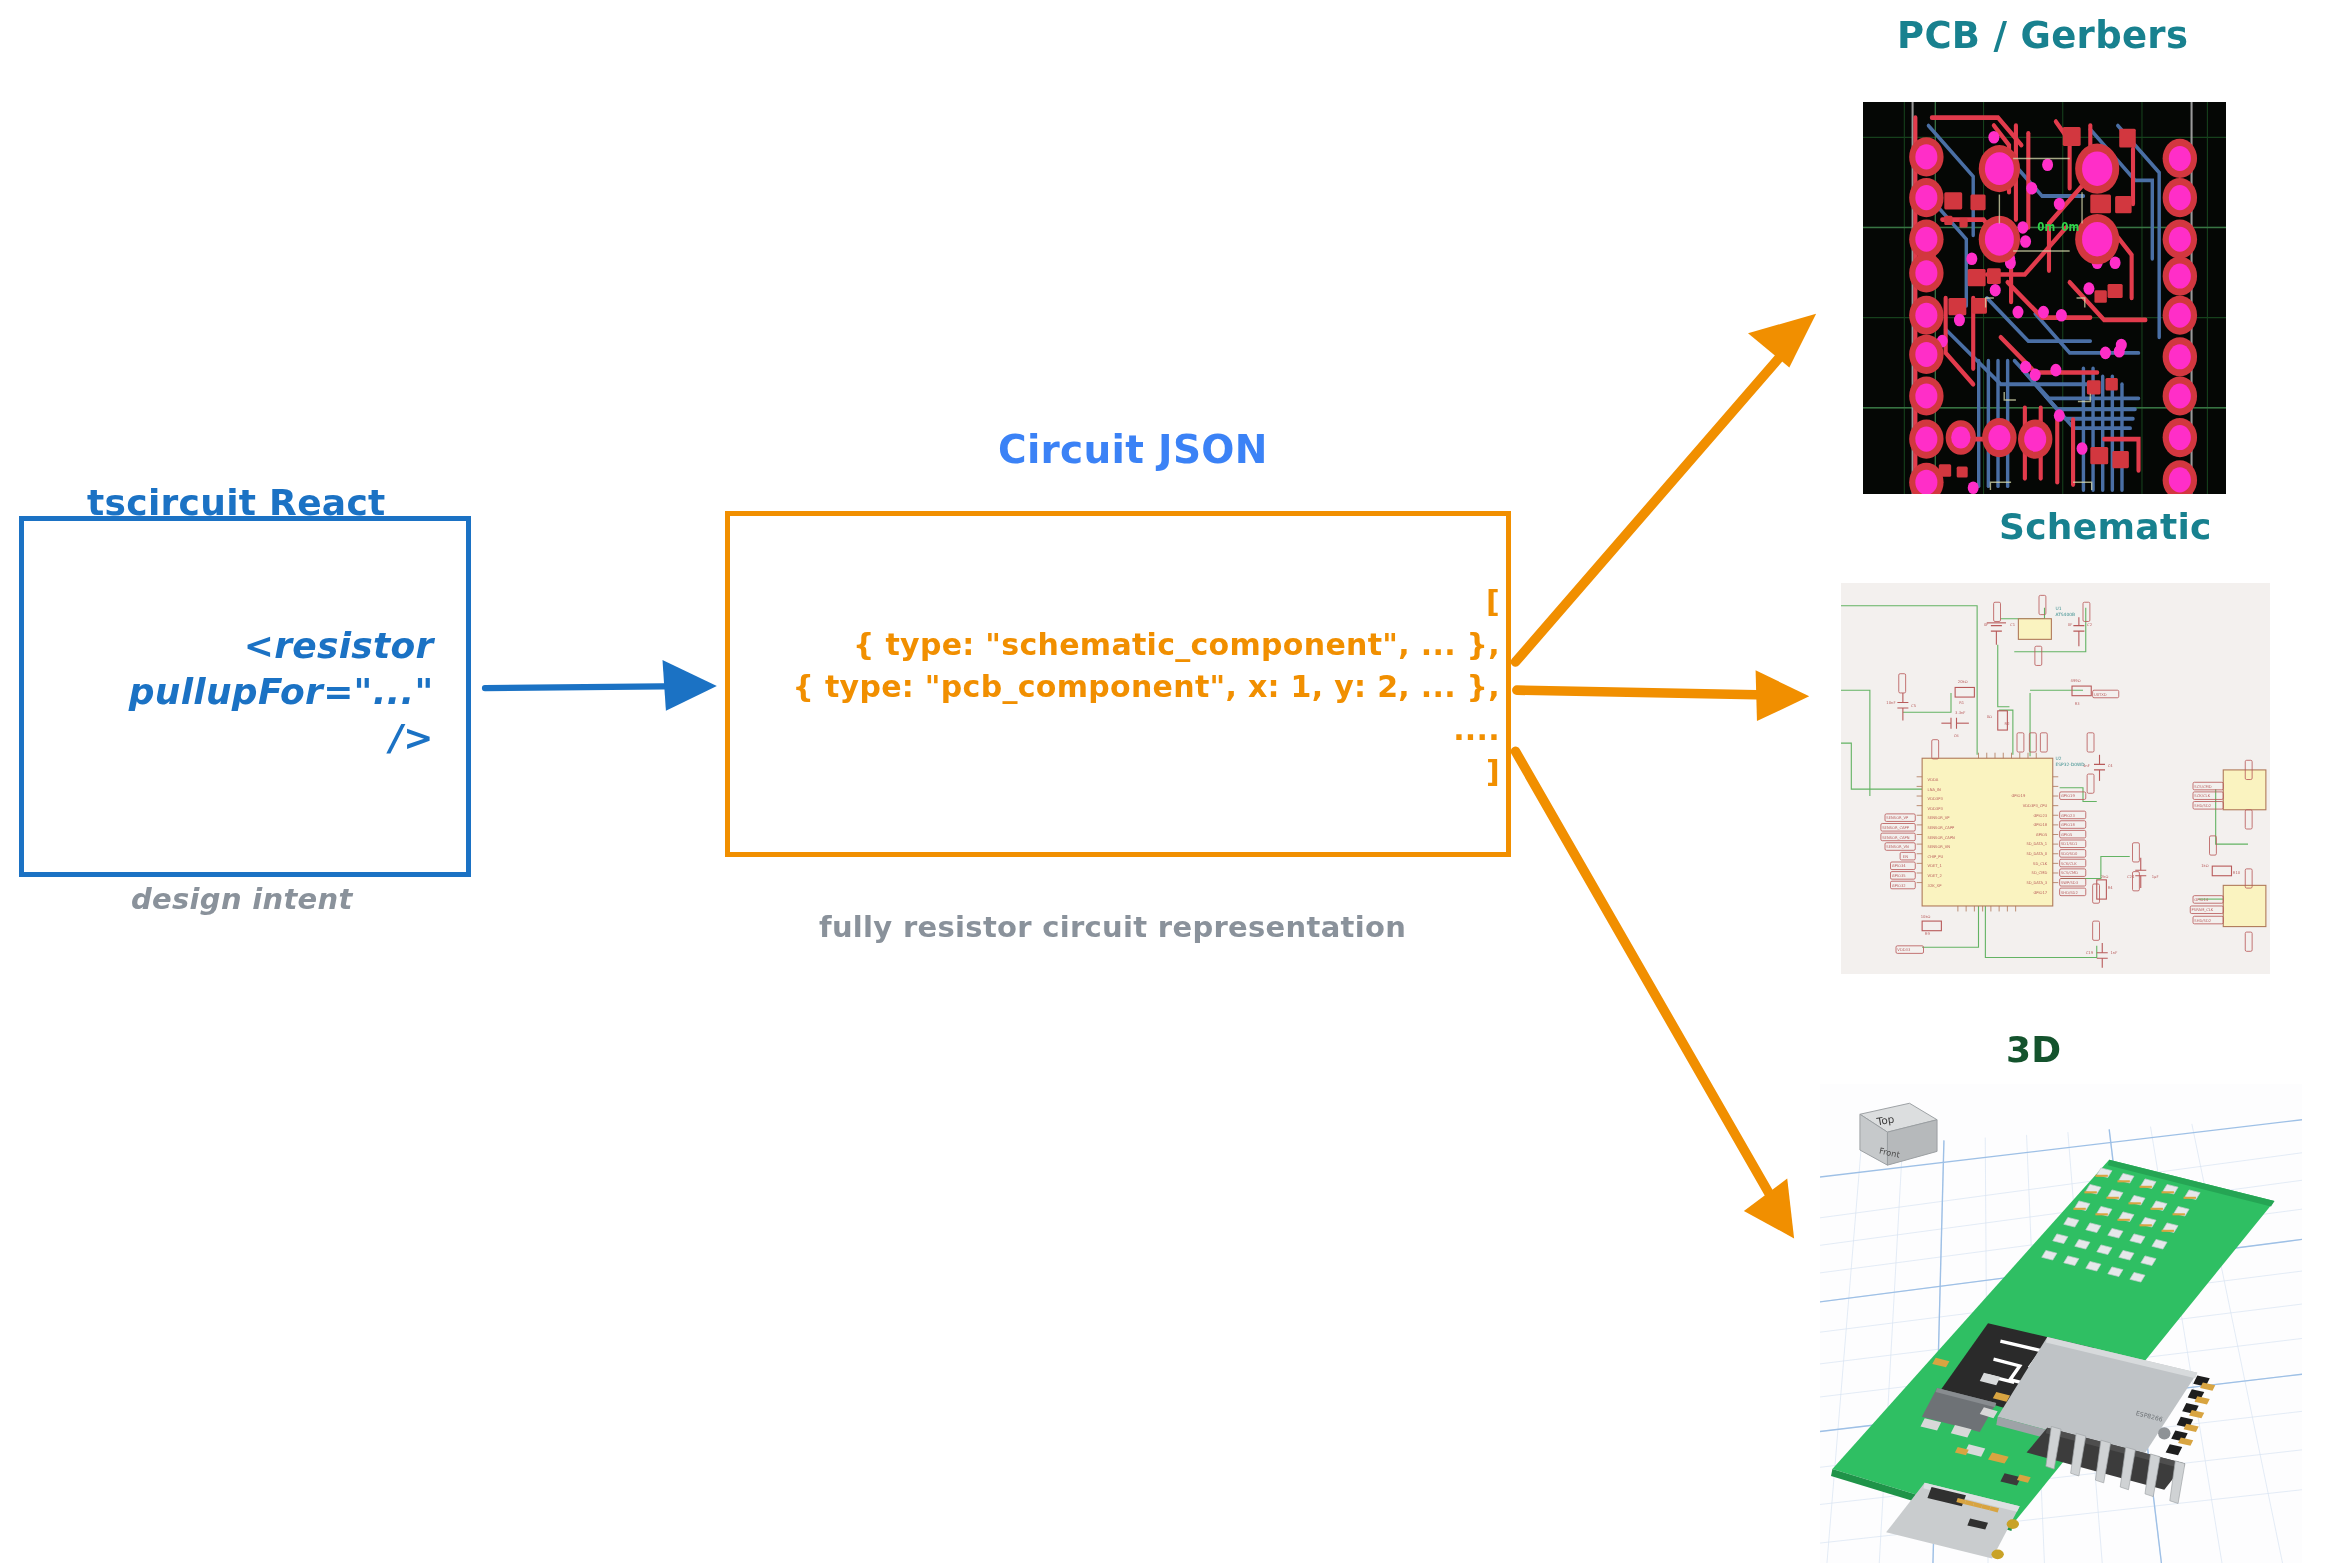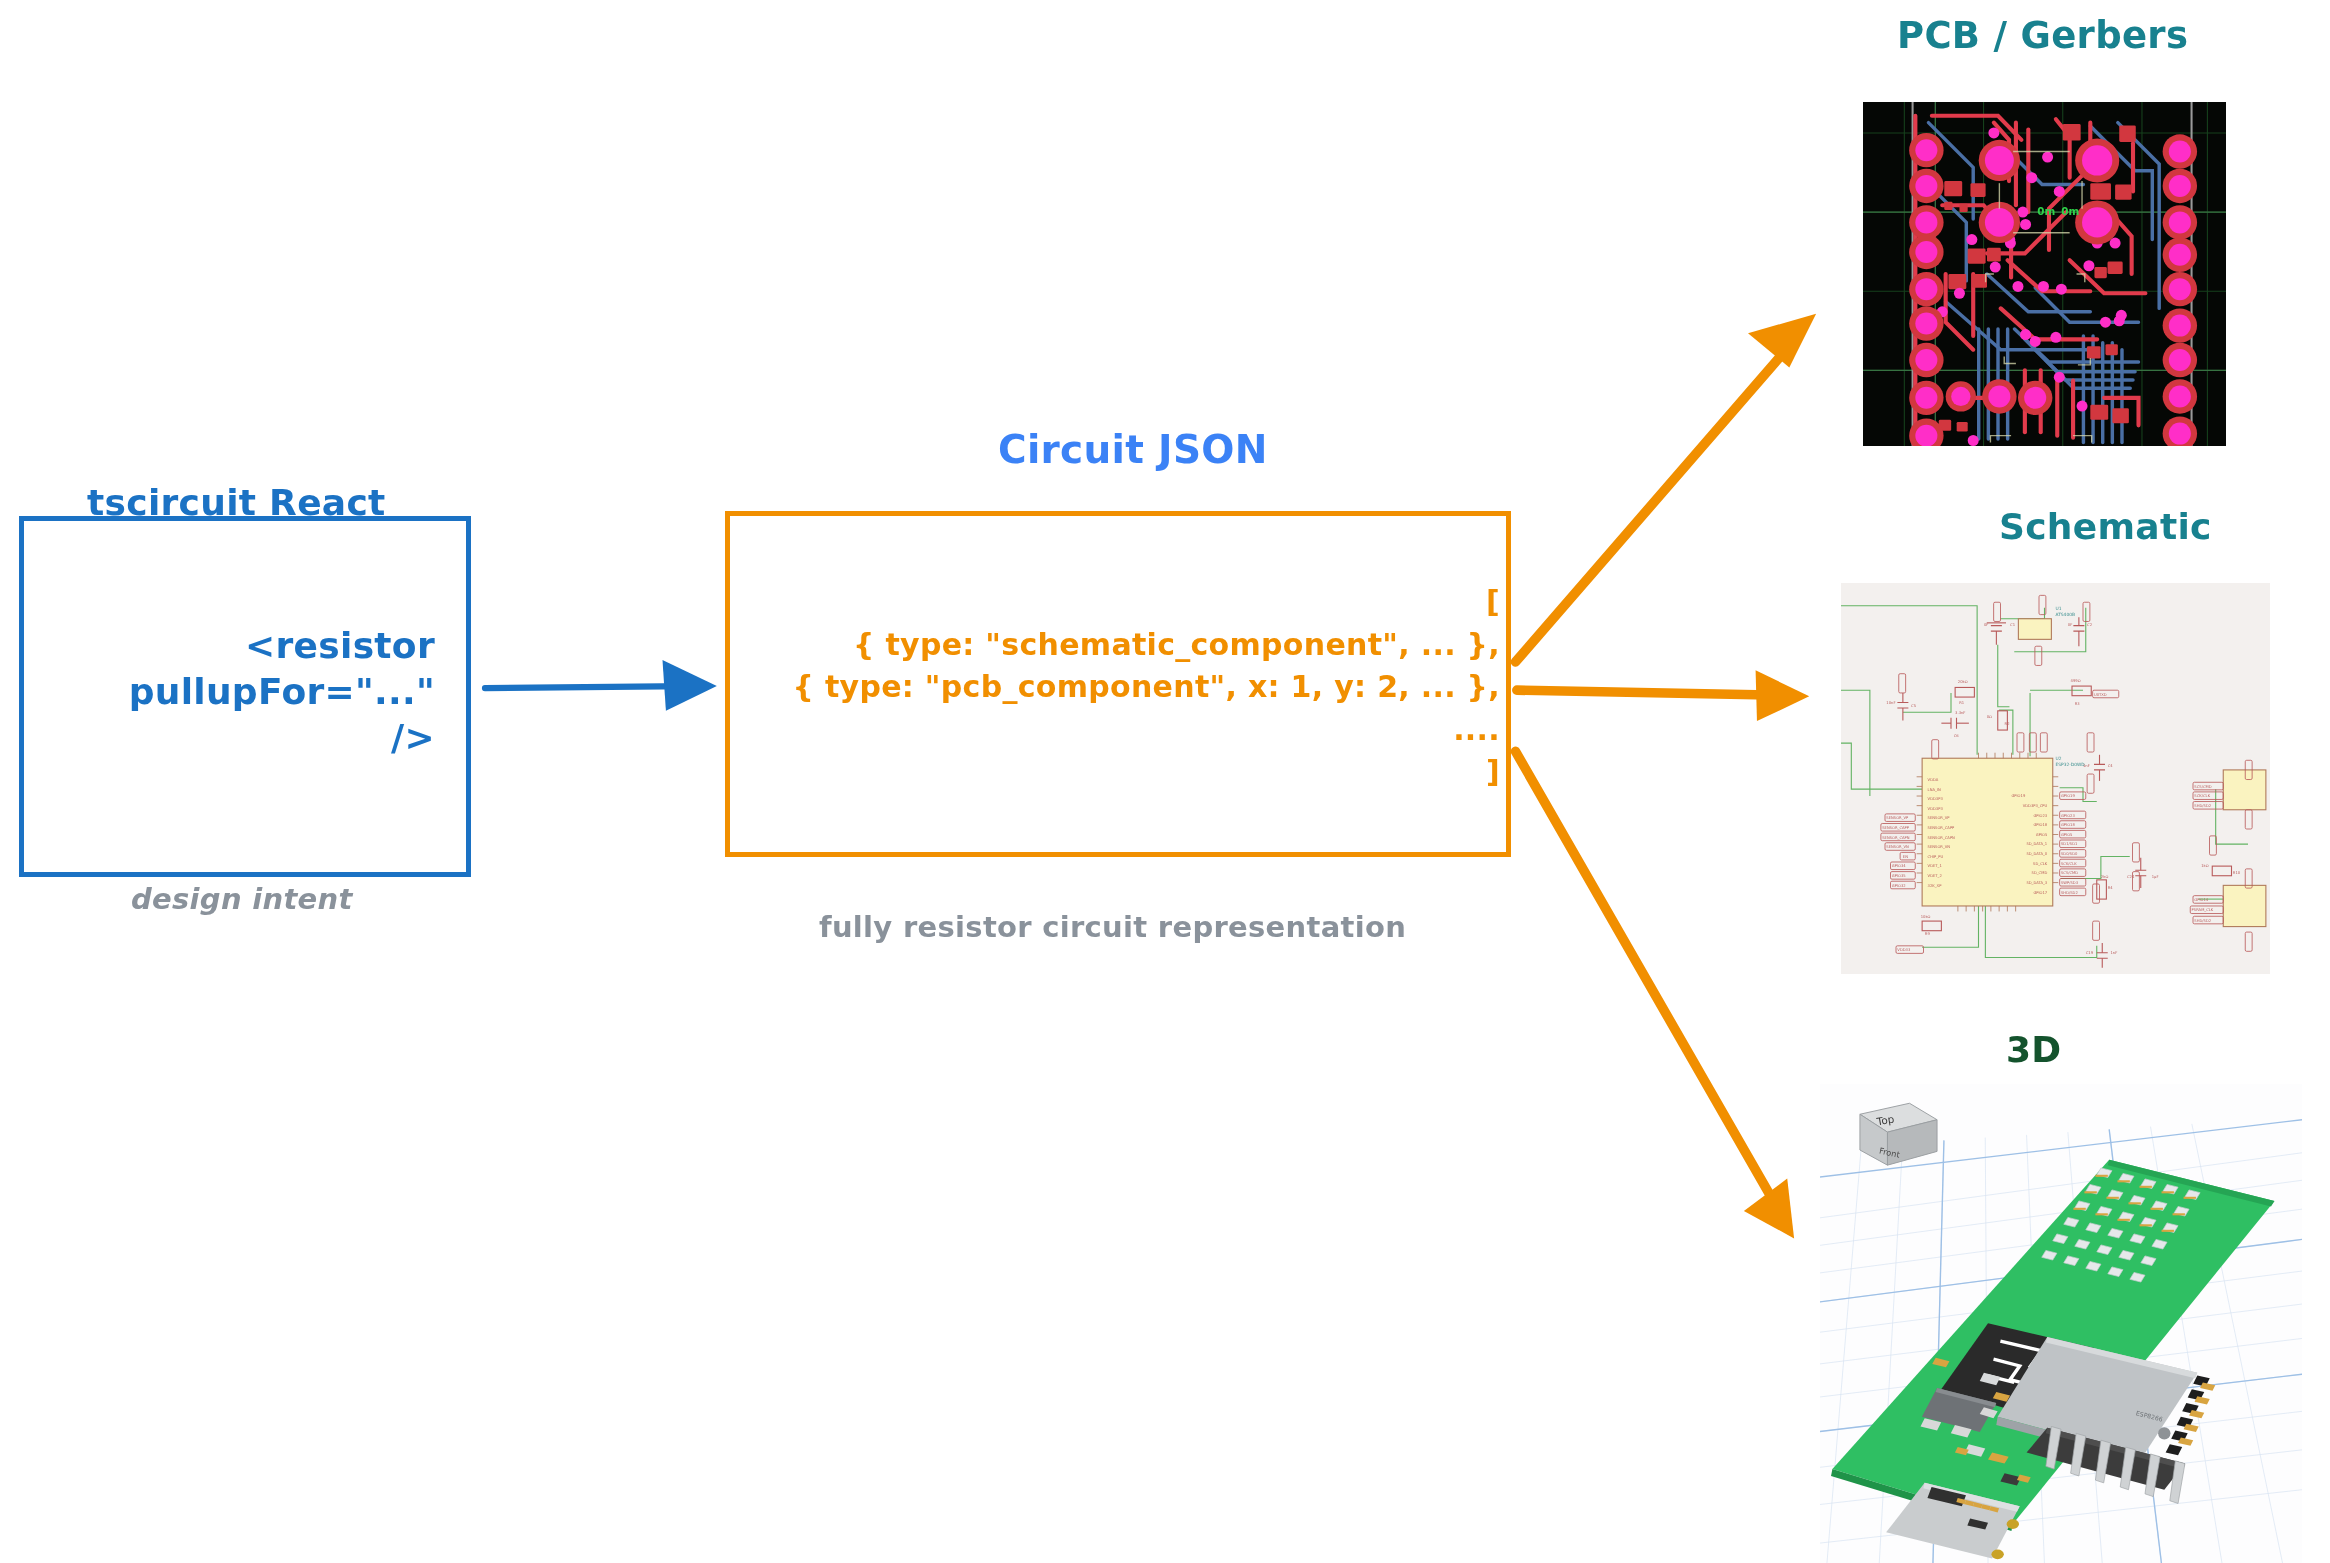--- a/index.html
+++ b/index.html
@@ -16,33 +16,33 @@
   #title-pcb{left:1897px;top:13.8px;font-size:37px;color:#18818F;}
   #title-schematic{left:1966px;top:506px;font-size:36px;color:#18818F;margin-left:33px;}
   #title-3d{left:2006px;top:1029px;font-size:36px;color:#14532d;}
 
   
   .box{position:absolute;background:#fff;box-sizing:border-box;}
   #react-box{left:19px;top:516px;width:452px;height:361px;border:5.5px solid #1B72C4;}
   #json-box{left:725px;top:511px;width:786px;height:346px;border:5.5px solid #F18F00;}
 
   .code{position:absolute;white-space:pre;line-height:1.28;}
-  #react-code{left:103px;top:623px;font-size:36px;color:#1B72C4;}
+  #react-code{left:103px;top:623px;font-size:36px;color:#1B72C4;font-style:italic;}
   #json-code{left:771px;top:581px;font-size:30px;color:#F18F00;line-height:1.42;}
 
   .caption{position:absolute;white-space:nowrap;color:#8A929B;font-size:29px;}
   #cap-design{left:131px;top:882px;font-style:italic;}
   #cap-fully{left:819px;top:910px;}
 
   
   #arrows{position:absolute;left:0;top:0;width:2330px;height:1564px;pointer-events:none;}
 
   
   .thumb{position:absolute;overflow:hidden;}
-  #pcb-thumb{left:1863px;top:102px;width:363px;height:344px;background:#e5e5e5;}
+  #pcb-thumb{left:1863px;top:102px;width:363px;height:392px;background:#e5e5e5;}
   #sch-thumb{left:1841px;top:583px;width:429px;height:391px;background:#F3F0EE;}
   #td-thumb{left:1820px;top:1084px;width:482px;height:480px;background:#FDFDFE;}
   .thumb svg{display:block;width:100%;height:100%;}
 </style>
 </head>
 <body>
 
 <div class="title hand" id="title-tscircuit">tscircuit React</div>
 <div class="title hand" id="title-circuitjson">Circuit JSON</div>
 <div class="title hand" id="title-pcb">PCB / Gerbers</div>

